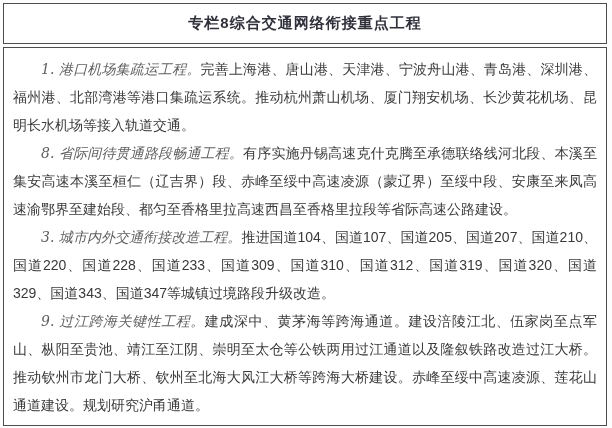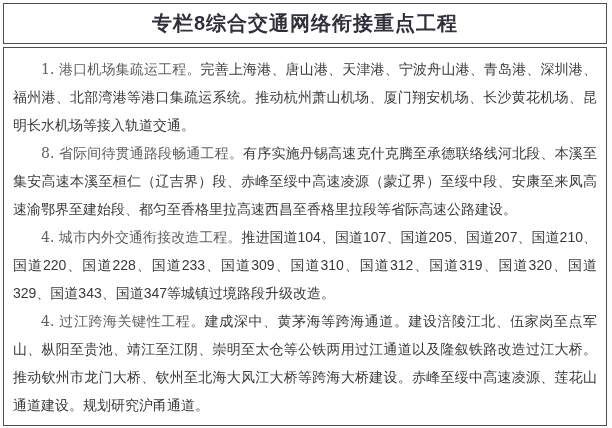--- a/index.html
+++ b/index.html
@@ -23,21 +23,21 @@
   }
   .panel-title {
     box-sizing: border-box;
     border: 1px solid #4d4d4d;
     background: #ffffff;
     height: 41px;
     display: flex;
     align-items: center;
     justify-content: center;
     font-weight: bold;
-    font-size: 20px;
+    font-size: 15px;
     letter-spacing: 1px;
     color: #30303b;
     margin-bottom: 3px;
   }
   .panel-title .t-text {
     margin-left: 0;
   }
   .panel-body {
     box-sizing: border-box;
     border: 1px solid #4d4d4d;
@@ -47,39 +47,40 @@
     line-height: 28px;
     color: #3a3a3a;
     text-align: justify;
     text-justify: inter-ideograph;
   }
   .para {
     margin: 0;
     text-indent: 2em;
   }
   .lead {
+    font-style: italic;
     color: #5f5f5f;
     font-family: "DejaVu Serif", "Liberation Serif", serif;
   }
 </style>
 </head>
 <body>
 
 <div class="page">
   <div class="panel">
 
     <div class="panel-title">
       <span class="t-label">专栏8</span>
       <span class="t-text">综合交通网络衔接重点工程</span>
     </div>
 
     <div class="panel-body">
       <p class="para"><span class="lead">1. 港口机场集疏运工程。</span><span class="btext">完善上海港、唐山港、天津港、宁波舟山港、青岛港、深圳港、福州港、北部湾港等港口集疏运系统。推动杭州萧山机场、厦门翔安机场、长沙黄花机场、昆明长水机场等接入轨道交通。</span></p>
 
       <p class="para"><span class="lead">8. 省际间待贯通路段畅通工程。</span><span class="btext">有序实施丹锡高速克什克腾至承德联络线河北段、本溪至集安高速本溪至桓仁（辽吉界）段、赤峰至绥中高速凌源（蒙辽界）至绥中段、安康至来凤高速渝鄂界至建始段、都匀至香格里拉高速西昌至香格里拉段等省际高速公路建设。</span></p>
 
-      <p class="para"><span class="lead">4. 城市内外交通衔接改造工程。</span><span class="btext">推进国道104、国道107、国道205、国道207、国道210、国道220、国道228、国道233、国道309、国道310、国道312、国道319、国道320、国道329、国道343、国道347等城镇过境路段升级改造。</span></p>
+      <p class="para"><span class="lead">3. 城市内外交通衔接改造工程。</span><span class="btext">推进国道104、国道107、国道205、国道207、国道210、国道220、国道228、国道233、国道309、国道310、国道312、国道319、国道320、国道329、国道343、国道347等城镇过境路段升级改造。</span></p>
 
-      <p class="para"><span class="lead">4. 过江跨海关键性工程。</span><span class="btext">建成深中、黄茅海等跨海通道。建设涪陵江北、伍家岗至点军山、枞阳至贵池、靖江至江阴、崇明至太仓等公铁两用过江通道以及隆叙铁路改造过江大桥。推动钦州市龙门大桥、钦州至北海大风江大桥等跨海大桥建设。赤峰至绥中高速凌源、莲花山通道建设。规划研究沪甬通道。</span></p>
+      <p class="para"><span class="lead">9. 过江跨海关键性工程。</span><span class="btext">建成深中、黄茅海等跨海通道。建设涪陵江北、伍家岗至点军山、枞阳至贵池、靖江至江阴、崇明至太仓等公铁两用过江通道以及隆叙铁路改造过江大桥。推动钦州市龙门大桥、钦州至北海大风江大桥等跨海大桥建设。赤峰至绥中高速凌源、莲花山通道建设。规划研究沪甬通道。</span></p>
     </div>
 
   </div>
 </div>
 
 </body></html>

